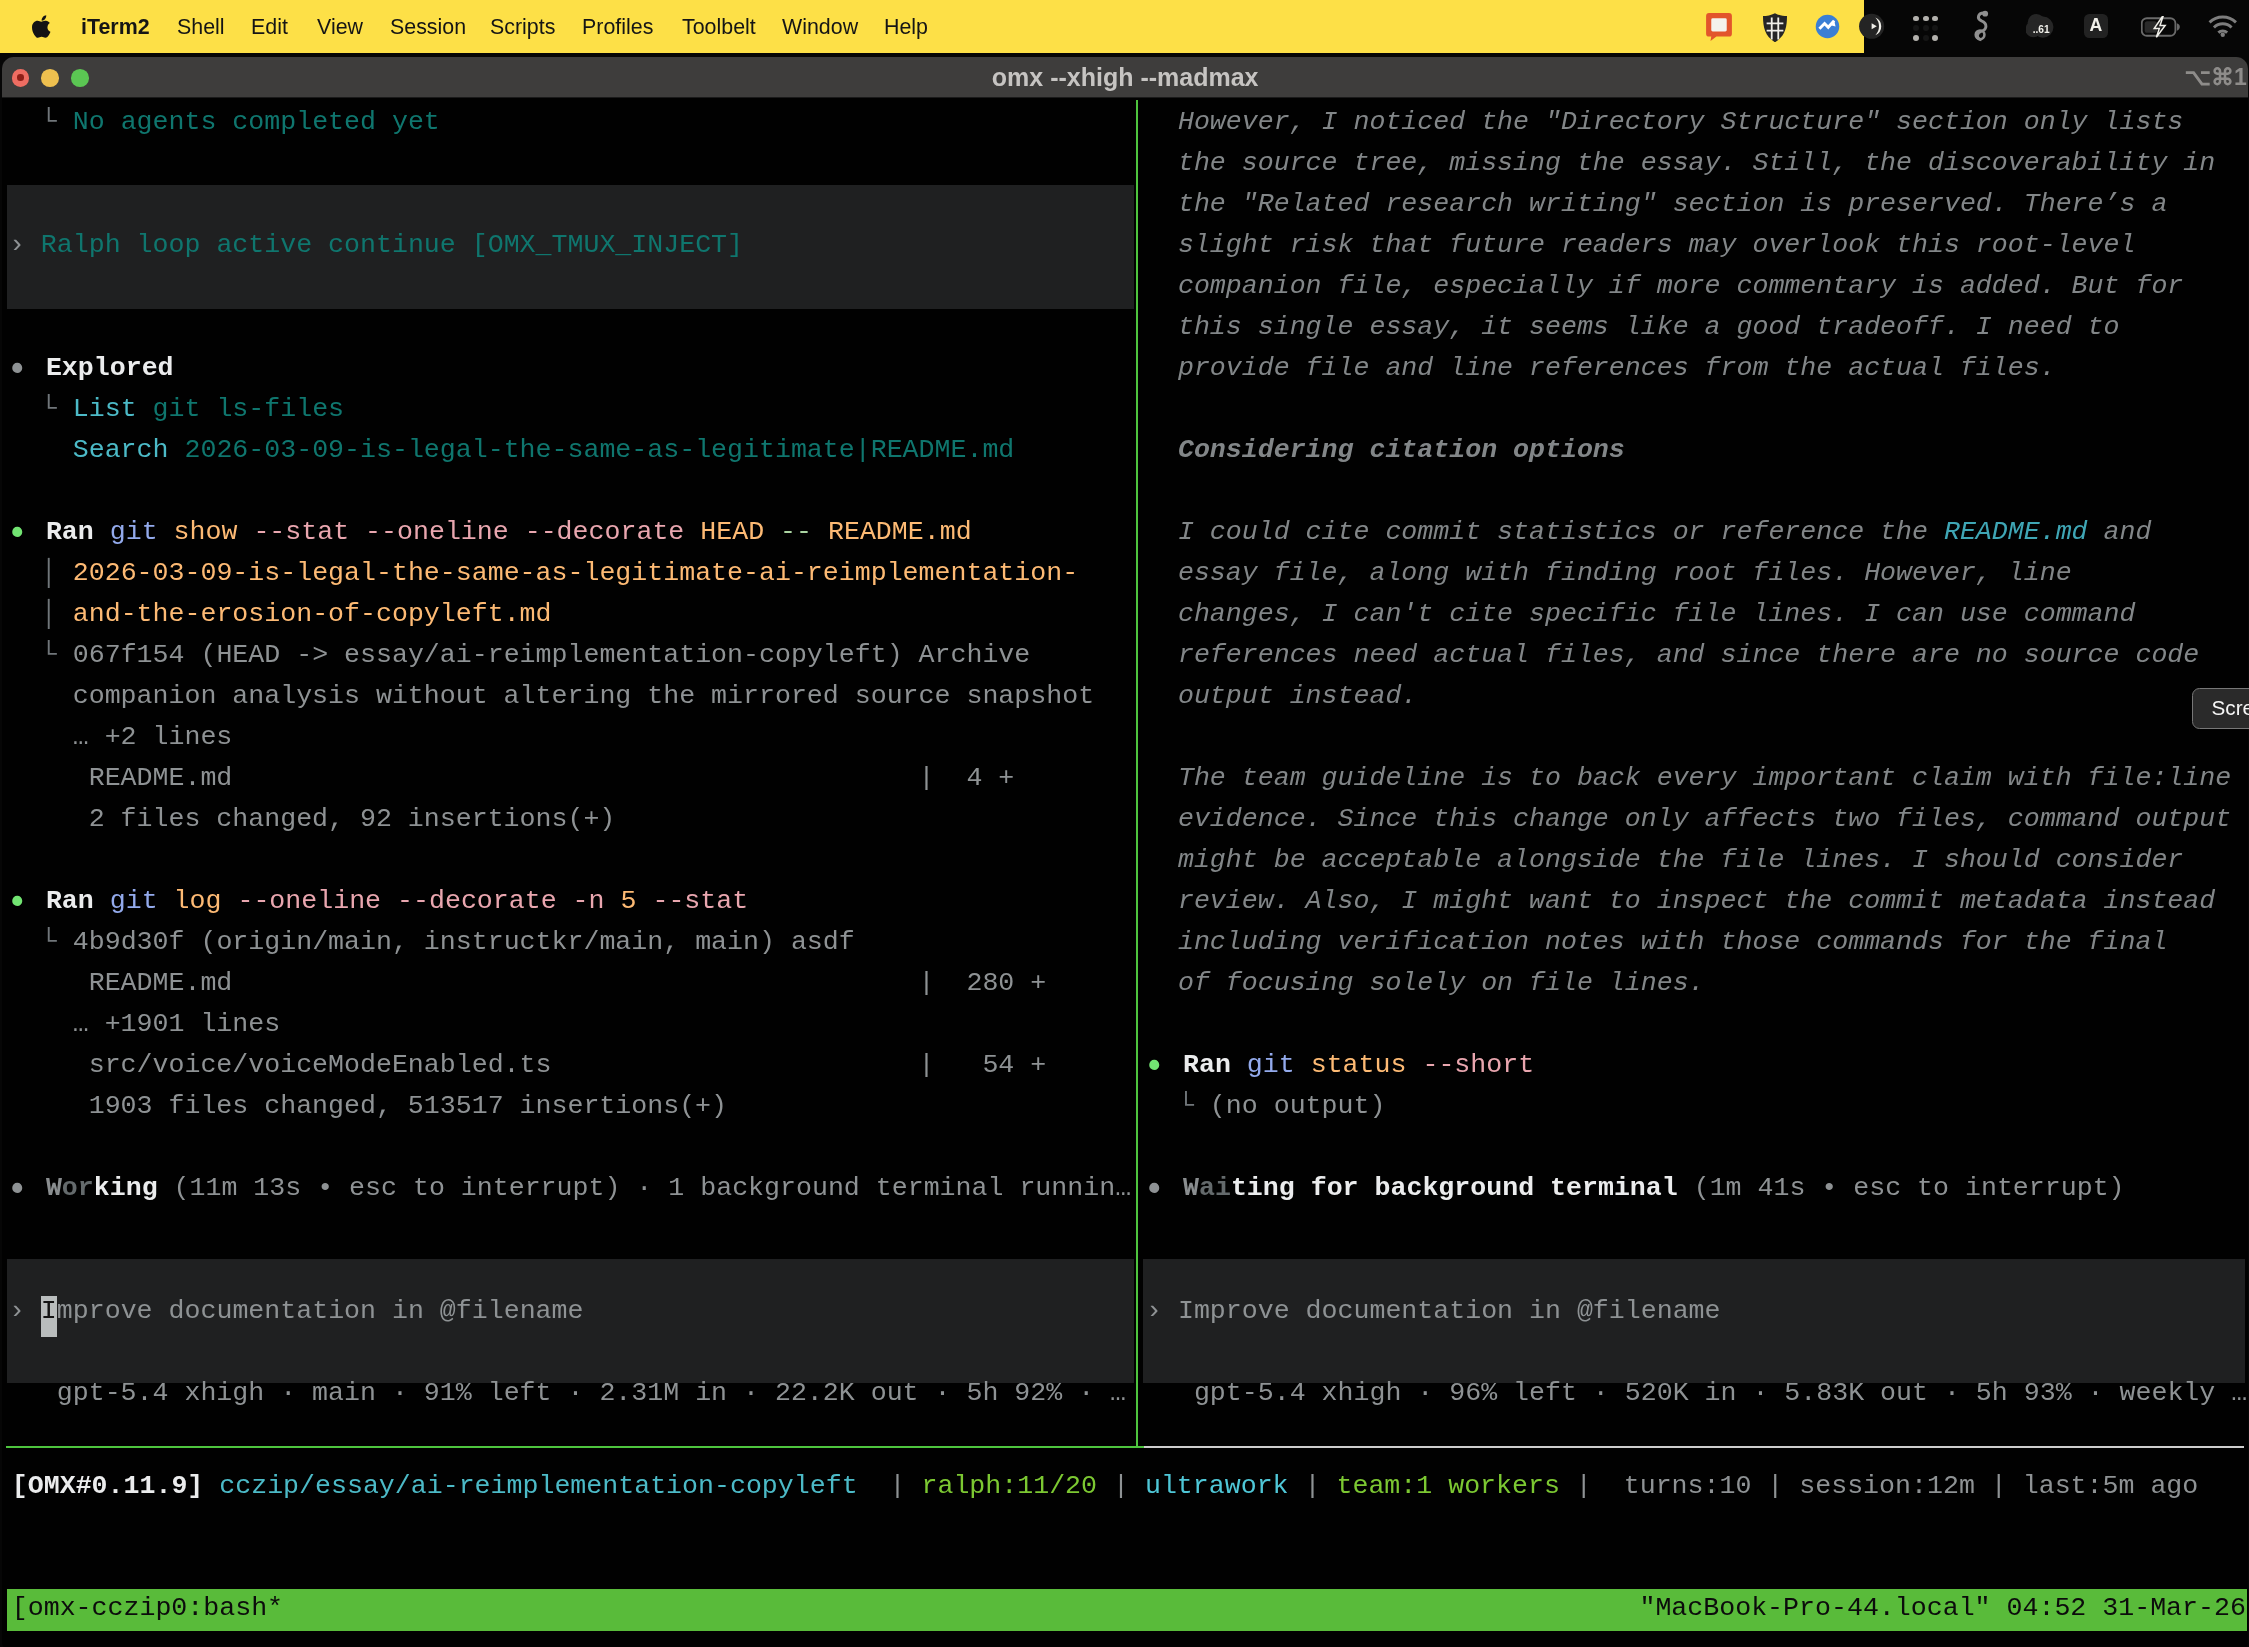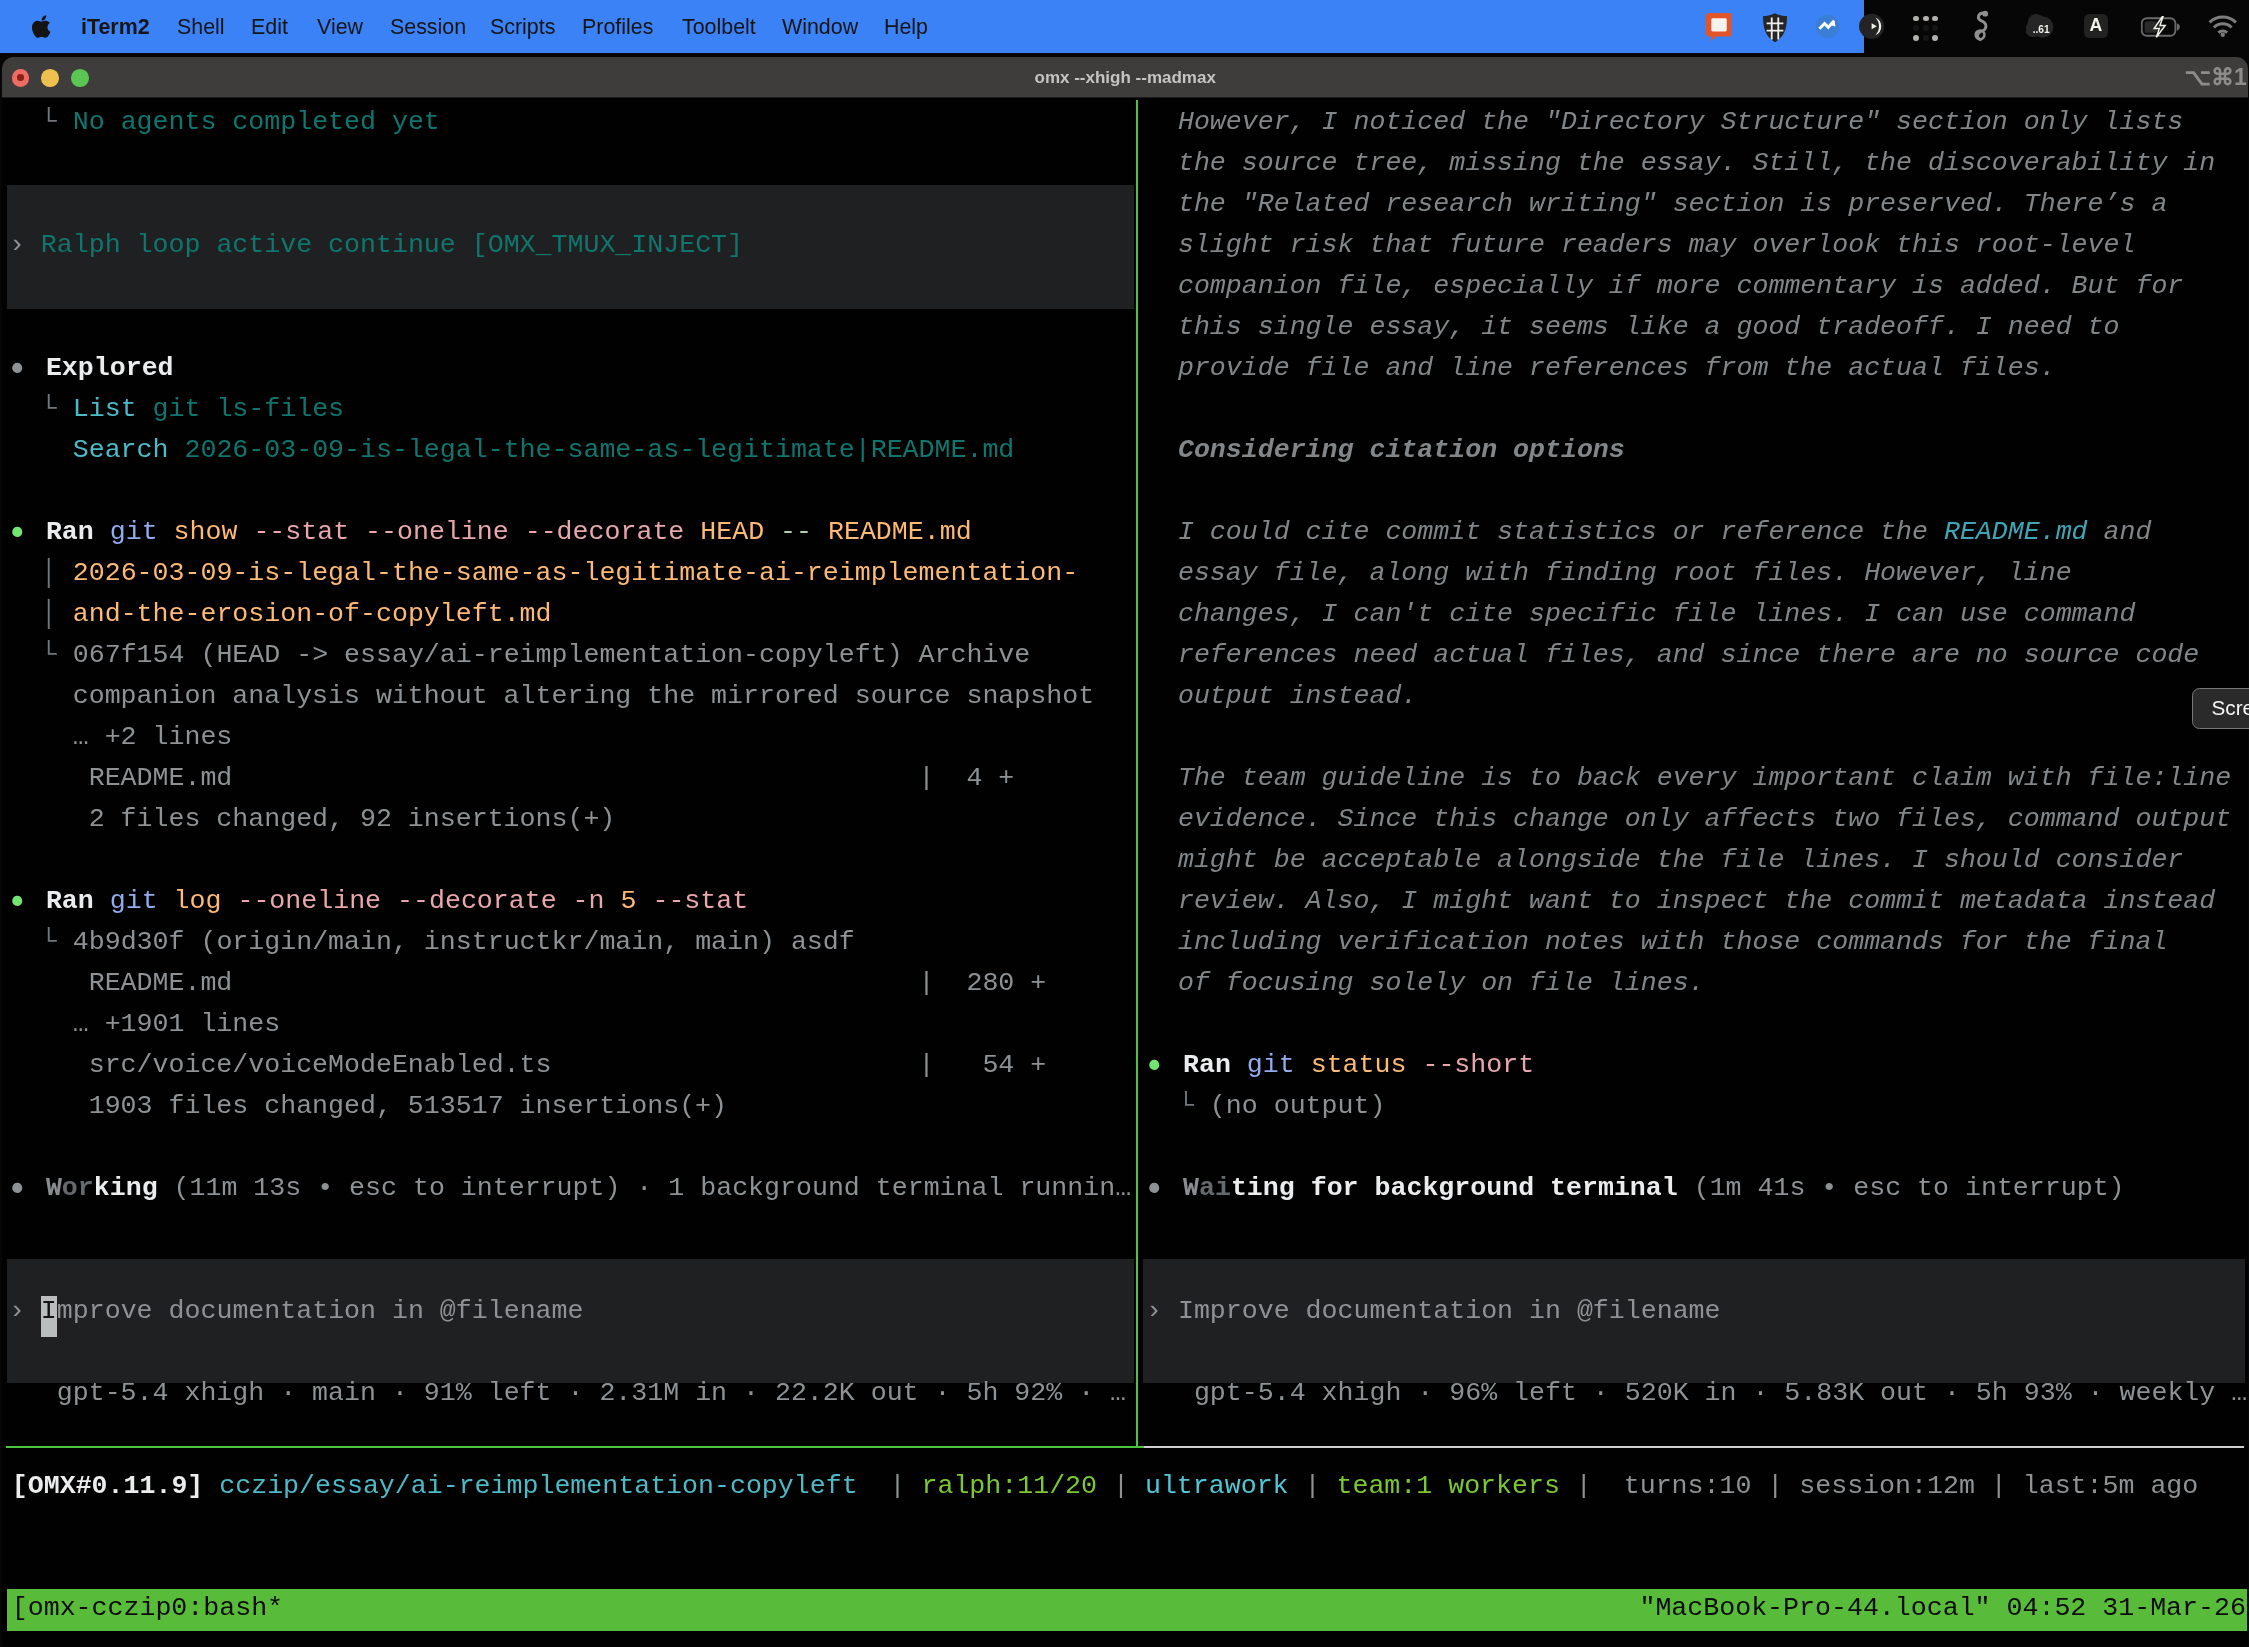--- a/index.html
+++ b/index.html
@@ -1,23 +1,23 @@
 <!DOCTYPE html>
 <html style="font-size:11.8px"><head><meta charset="utf-8"><style>
 * { margin:0; padding:0; box-sizing:border-box; }
 html,body { width:2250px; height:1648px; background:#060606; overflow:hidden; position:relative;
   font-family:"Liberation Sans",sans-serif; }
-#menu { position:absolute; left:0; top:0; width:1864px; height:53px; background:#3b82f6; }
+#menu { position:absolute; left:0; top:0; width:1864px; height:53px; background:#fde047; }
 .mi { position:absolute; top:0; height:53px; line-height:55px; font-size:21.4px; color:#151515; }
 .mb { font-weight:bold; }
 .ic { position:absolute; }
 #win { position:absolute; left:2.2px; top:57px; width:2246px; height:1593px; background:#010101;
   border-radius:11.8px 11.8px 7.4px 7.4px; overflow:hidden; }
 #tb { position:absolute; left:0; top:0; width:100%; height:41px; background:#3e3d3c; border-bottom:0.7px solid #1a1a1a; }
-#title { position:absolute; width:100%; text-align:center; top:0; line-height:41px; font-size:17px; font-weight:bold; color:#c6c4c2; }
+#title { position:absolute; width:100%; text-align:center; top:0; line-height:41px; font-size:25px; font-weight:bold; color:#c6c4c2; }
 #keys { position:absolute; right:1.5px; top:0; line-height:41px; font-size:23px; color:#8e8c8a; font-weight:bold; }
 pre, .mono { font-family:"Liberation Mono",monospace; font-size:26.6px; line-height:41px; white-space:pre; }
 .pane { position:absolute; color:#b9bdbf; }
 .pane pre { height:41px; }
 .pane i, .pane b { font-style:normal; }
 .itl { font-style:italic !important; }
 .fg { color:#0f766e; }
 .dim { color:#8e9294; }
 .tr { color:#70767a; }
 .w { color:#ebeced; }

